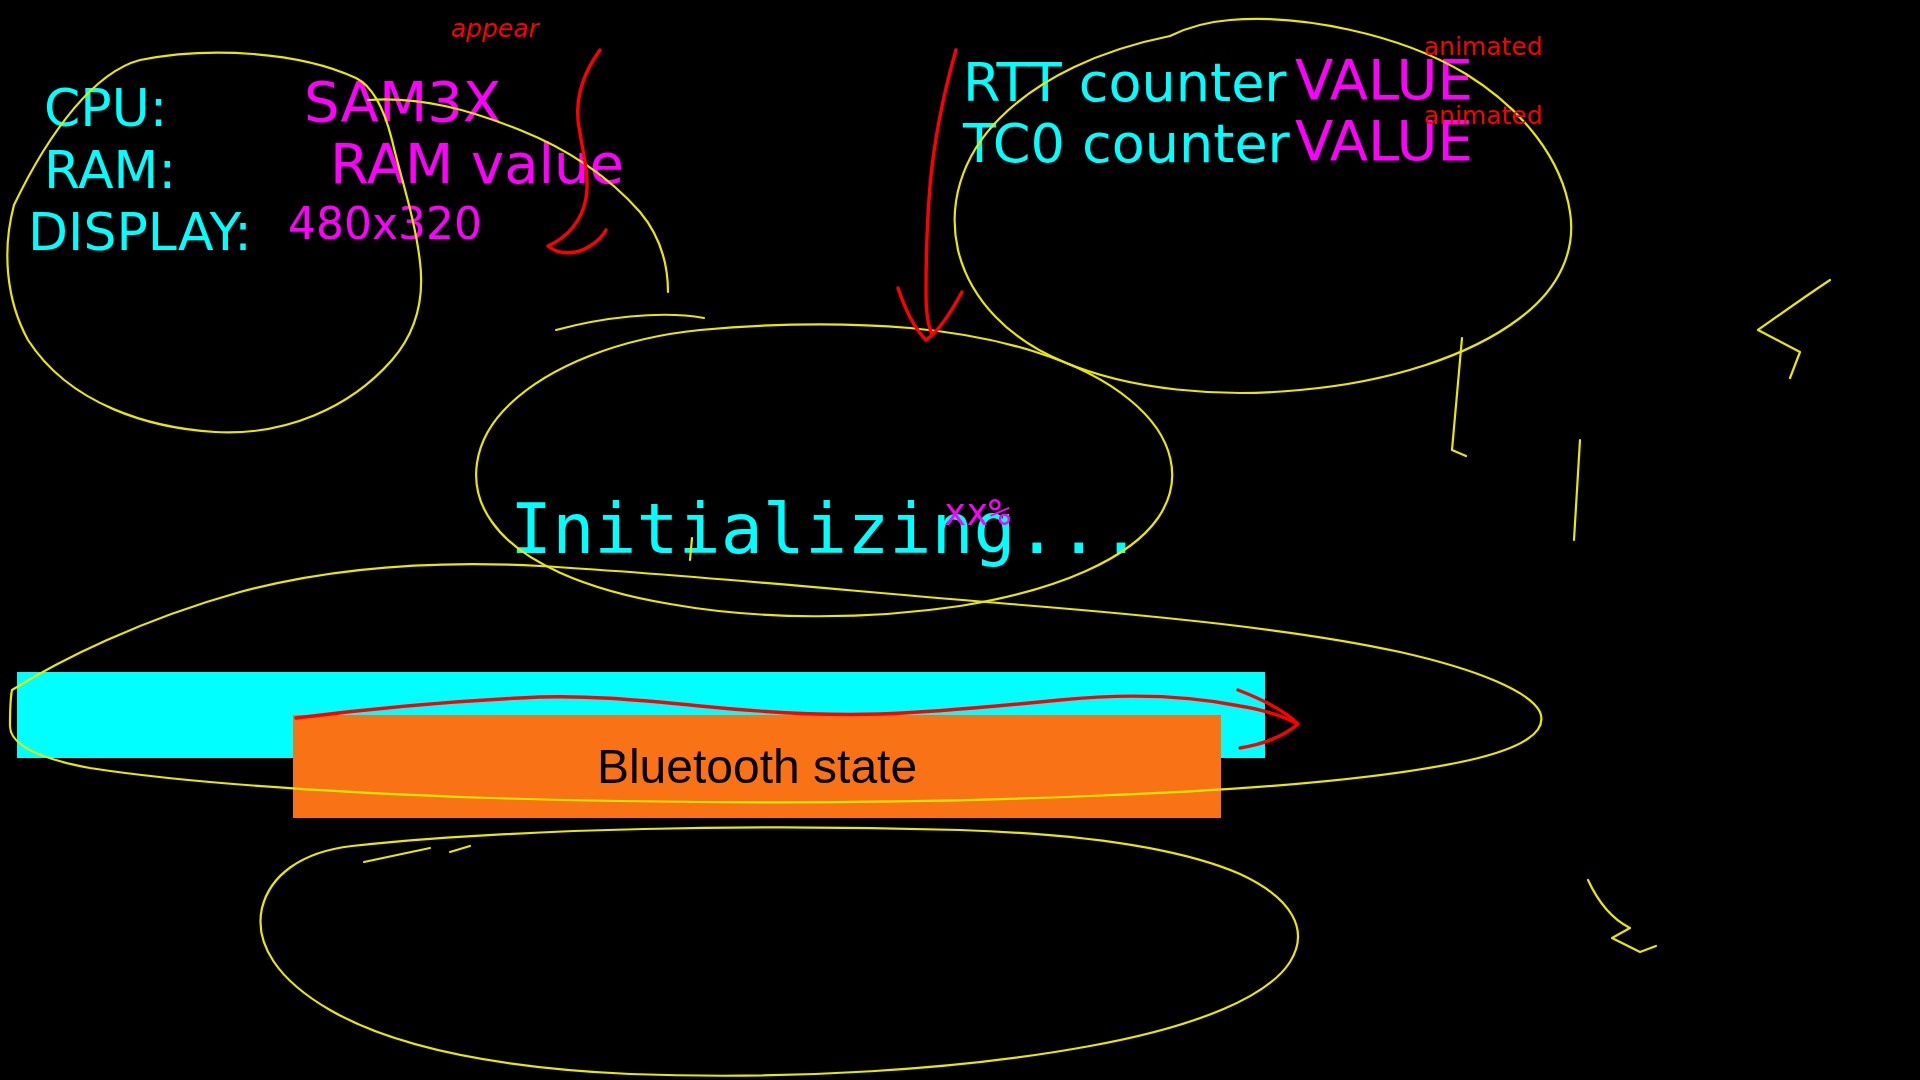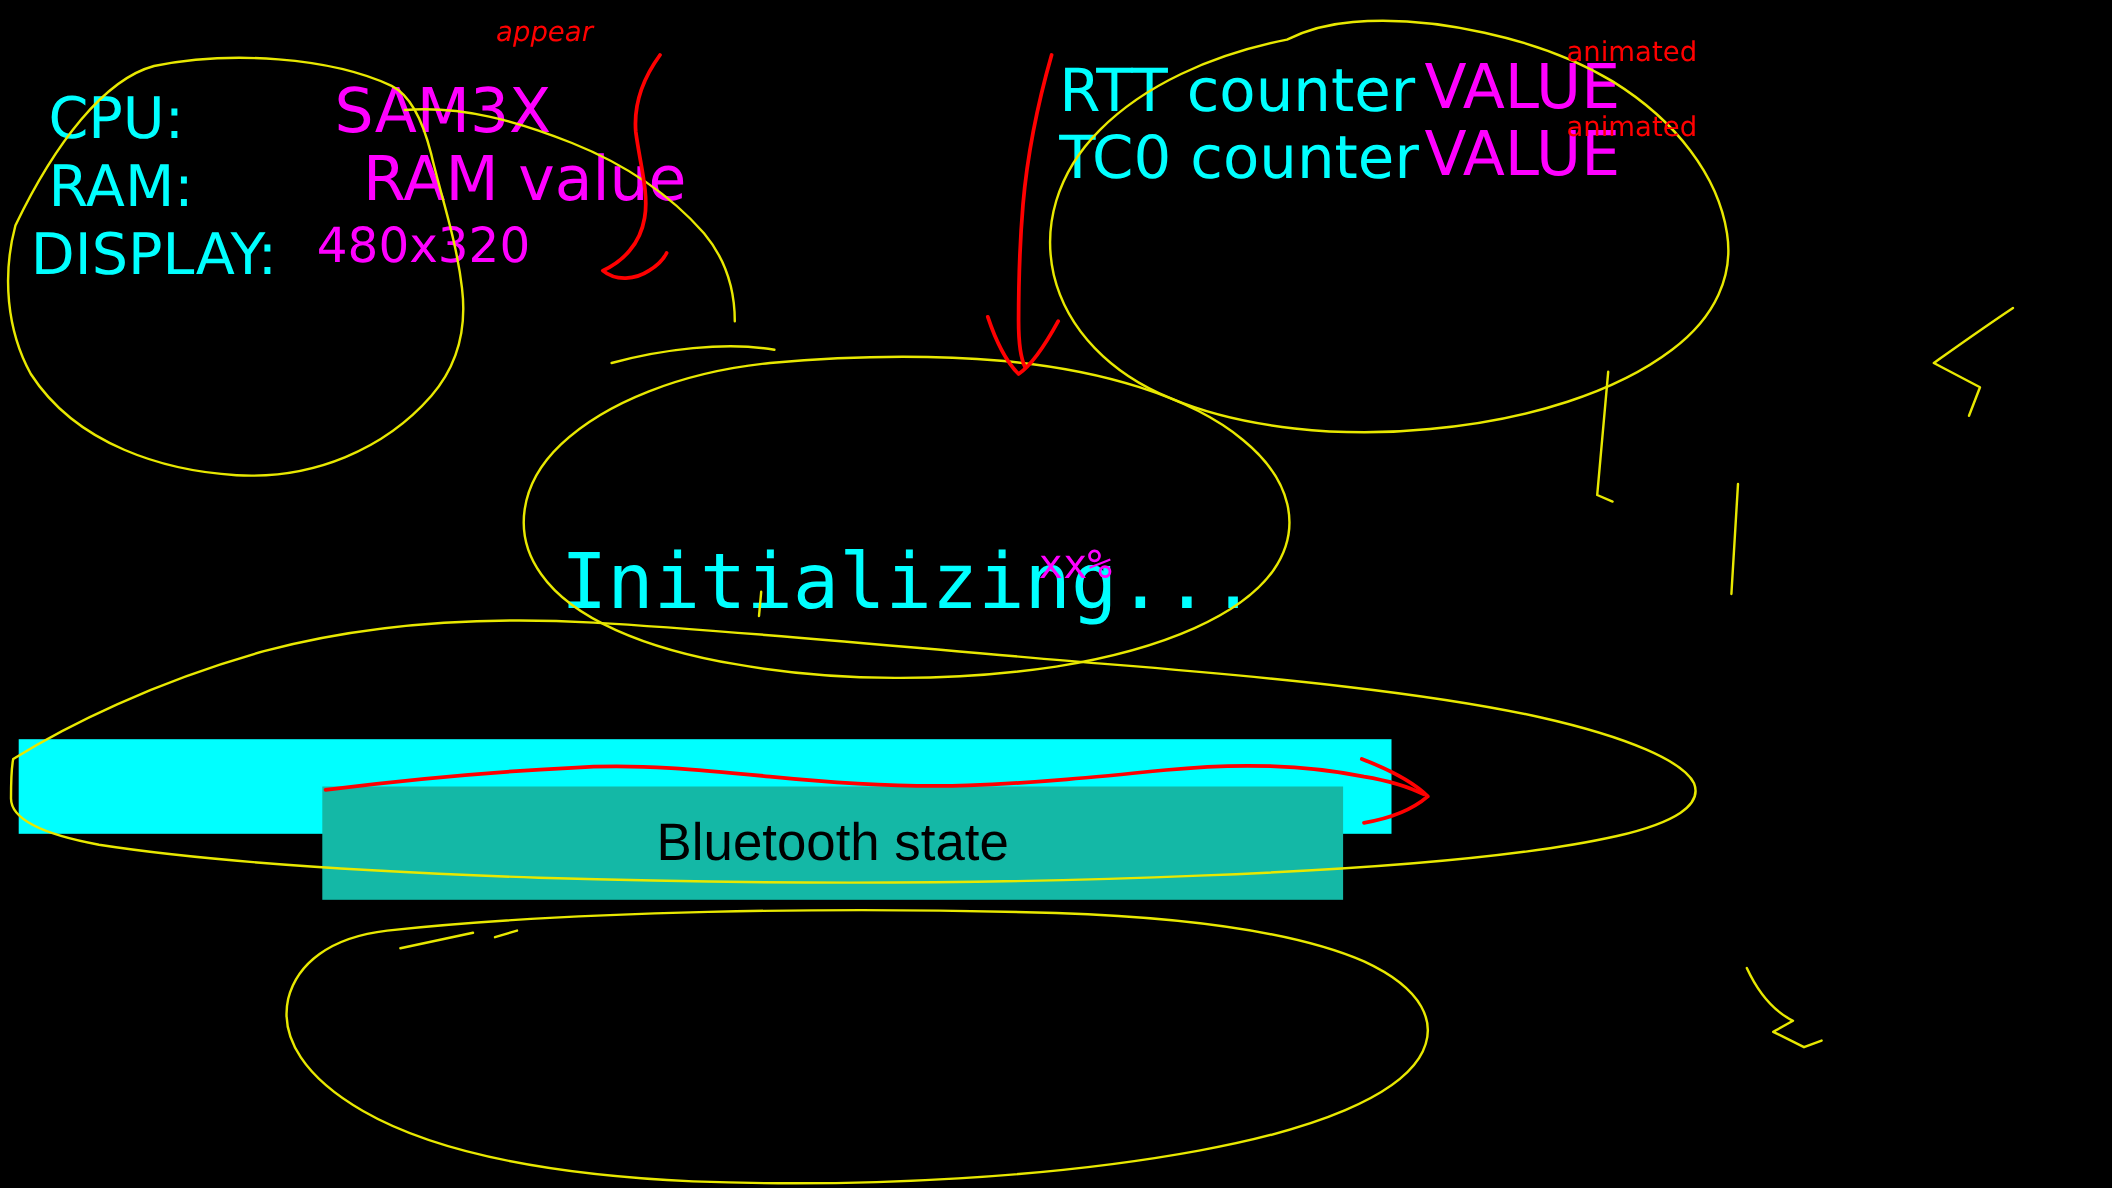--- a/index.html
+++ b/index.html
@@ -75,21 +75,21 @@
     width: 1248px;
     height: 86px;
     background: #00ffff;
   }
   #bluetooth-bar {
     position: absolute;
     left: 293px;
     top: 715px;
     width: 928px;
     height: 103px;
-    background: #14b8a6;
+    background: #f97316;
     display: flex;
     align-items: center;
     justify-content: center;
   }
   #bluetooth-bar .bt-text {
     font-size: 48px;
     color: #000000;
     font-family: "Liberation Sans", sans-serif;
   }
 </style>

